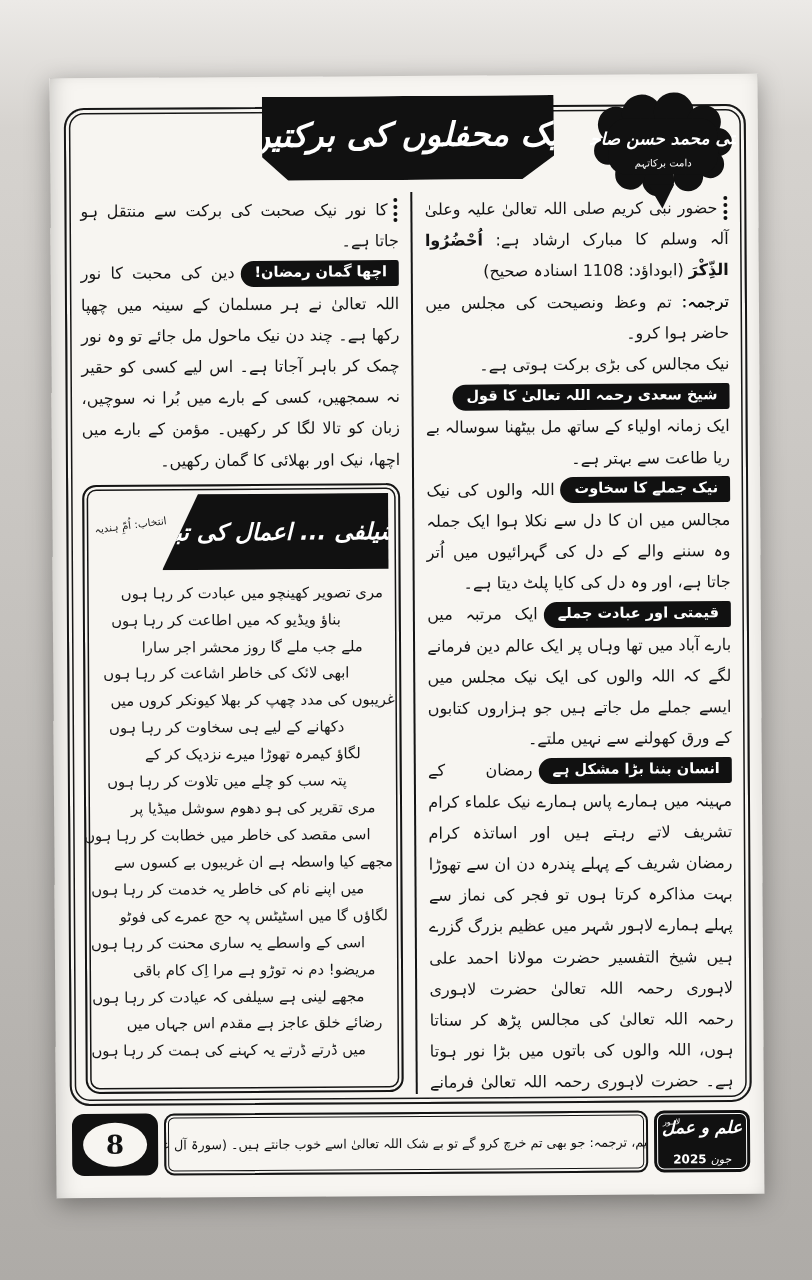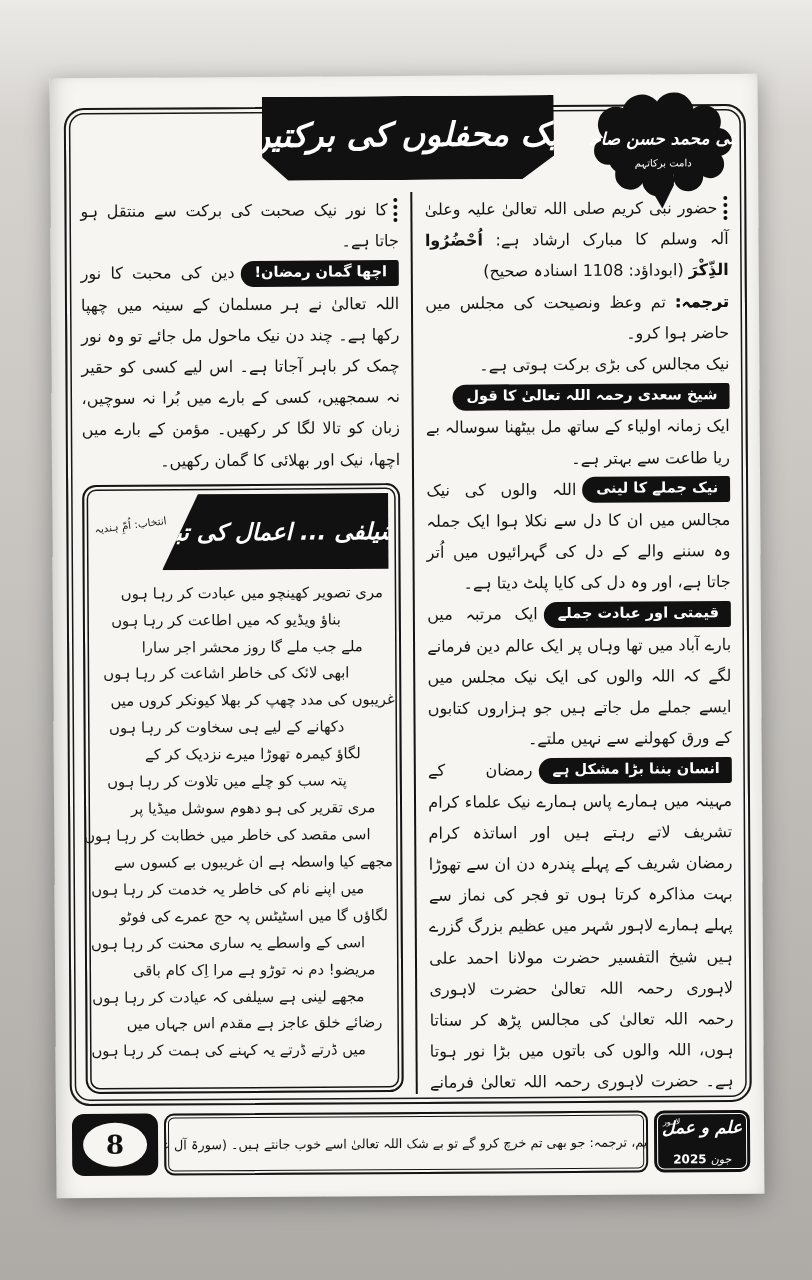--- a/index.html
+++ b/index.html
@@ -46,21 +46,21 @@
   p.para{
     font-size:16px; line-height:1.95; text-align:justify; color:#141414;
     text-align-last:right;
   }
   .ribbon{
     display:inline-block; background:#111; color:#fff;
     font-weight:bold; font-size:14.5px; line-height:1.5;
     padding:1px 12px 3px 14px; border-radius:16px 3px 3px 16px;
     margin-left:6px; vertical-align:middle; white-space:nowrap;
   }
-  .lead{ font-weight:700; text-shadow:0 0 .6px #000; }
+  .lead{ font-weight:400; text-shadow:0 0 .6px #000; }
   .hadith{ font-weight:800; }
   .marker{
     display:inline-block; width:6px; height:26px; margin-left:5px;
     vertical-align:middle; position:relative;
   }
   .marker::before{
     content:""; position:absolute; left:1px; top:0; width:4px; height:4px;
     border-radius:50%; background:#111;
     box-shadow:0 7px 0 #111, 0 14px 0 #111, 0 20px 0 #111;
   }
@@ -156,21 +156,21 @@
 
   <div class="frame">
     <div class="cols">
 
       <div class="col col-main">
         <p class="para"><span class="marker"></span><span>حضور نبی کریم صلی اللہ تعالیٰ علیہ وعلیٰ آلہ وسلم کا مبارک ارشاد ہے:</span> <span class="hadith">اُحْضُرُوا الذِّكْرَ</span> <span>(ابوداؤد: 1108 اسنادہ صحیح)</span></p>
         <p class="para"><span class="lead">ترجمہ:</span> <span>تم وعظ ونصیحت کی مجلس میں حاضر ہوا کرو۔</span><br><span>نیک مجالس کی بڑی برکت ہوتی ہے۔</span></p>
 
         <p class="para"><span class="ribbon">شیخ سعدی رحمہ اللہ تعالیٰ کا قول</span><span>ایک زمانہ اولیاء کے ساتھ مل بیٹھنا سوسالہ بے ریا طاعت سے بہتر ہے۔</span></p>
 
-        <p class="para"><span class="ribbon">نیک جملے کا لینی</span><span>اللہ والوں کی نیک مجالس میں ان کا دل سے نکلا ہوا ایک جملہ وہ سننے والے کے دل کی گہرائیوں میں اُتر جاتا ہے، اور وہ دل کی کایا پلٹ دیتا ہے۔</span></p>
+        <p class="para"><span class="ribbon">نیک جملے کا سخاوت</span><span>اللہ والوں کی نیک مجالس میں ان کا دل سے نکلا ہوا ایک جملہ وہ سننے والے کے دل کی گہرائیوں میں اُتر جاتا ہے، اور وہ دل کی کایا پلٹ دیتا ہے۔</span></p>
 
         <p class="para"><span class="ribbon">قیمتی اور عبادت جملے</span><span>ایک مرتبہ میں بارے آباد میں تھا وہاں پر ایک عالم دین فرمانے لگے کہ اللہ والوں کی ایک نیک مجلس میں ایسے جملے مل جاتے ہیں جو ہزاروں کتابوں کے ورق کھولنے سے نہیں ملتے۔</span></p>
 
         <p class="para"><span class="ribbon">انسان بننا بڑا مشکل ہے</span><span>رمضان کے مہینہ میں ہمارے پاس ہمارے نیک علماء کرام تشریف لاتے رہتے ہیں اور اساتذہ کرام رمضان شریف کے پہلے پندرہ دن ان سے تھوڑا بہت مذاکرہ کرتا ہوں تو فجر کی نماز سے پہلے ہمارے لاہور شہر میں عظیم بزرگ گزرے ہیں شیخ التفسیر حضرت مولانا احمد علی لاہوری رحمہ اللہ تعالیٰ حضرت لاہوری رحمہ اللہ تعالیٰ کی مجالس پڑھ کر سناتا ہوں، اللہ والوں کی باتوں میں بڑا نور ہوتا ہے۔ حضرت لاہوری رحمہ اللہ تعالیٰ فرمانے لگے کہ ہر چیز کا بننا اور بنانا آسان ہے لیکن انسان بننا بڑا مشکل کام ہے۔ فرمانے لگے کہ انسان بنتا ہے اللہ والوں کی نیک صحبت سے، نیک تربیت سے، نیک مجالس میں آنے جانے سے، دین کی بات کہنے سننے سے۔ تو پھر وہ دین</span></p>
       </div>
 
       <div class="col col-side">
         <p class="para"><span class="marker"></span><span>کا نور نیک صحبت کی برکت سے منتقل ہو جاتا ہے۔</span></p>
         <p class="para"><span class="ribbon">اچھا گمان رمضان!</span><span>دین کی محبت کا نور اللہ تعالیٰ نے ہر مسلمان کے سینہ میں چھپا رکھا ہے۔ چند دن نیک ماحول مل جائے تو وہ نور چمک کر باہر آجاتا ہے۔ اس لیے کسی کو حقیر نہ سمجھیں، کسی کے بارے میں بُرا نہ سوچیں، زبان کو تالا لگا کر رکھیں۔ مؤمن کے بارے میں اچھا، نیک اور بھلائی کا گمان رکھیں۔</span></p>
 

